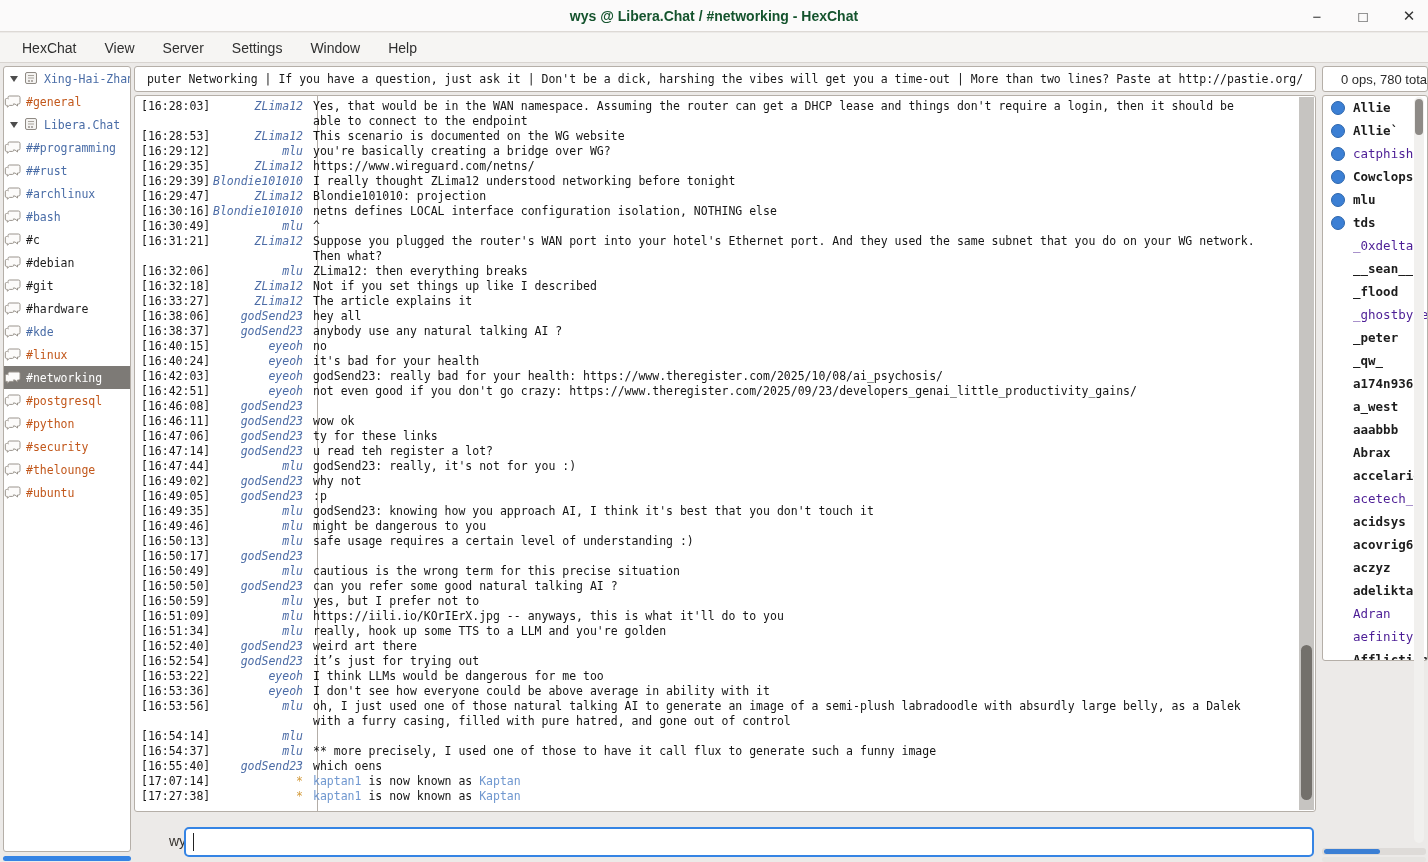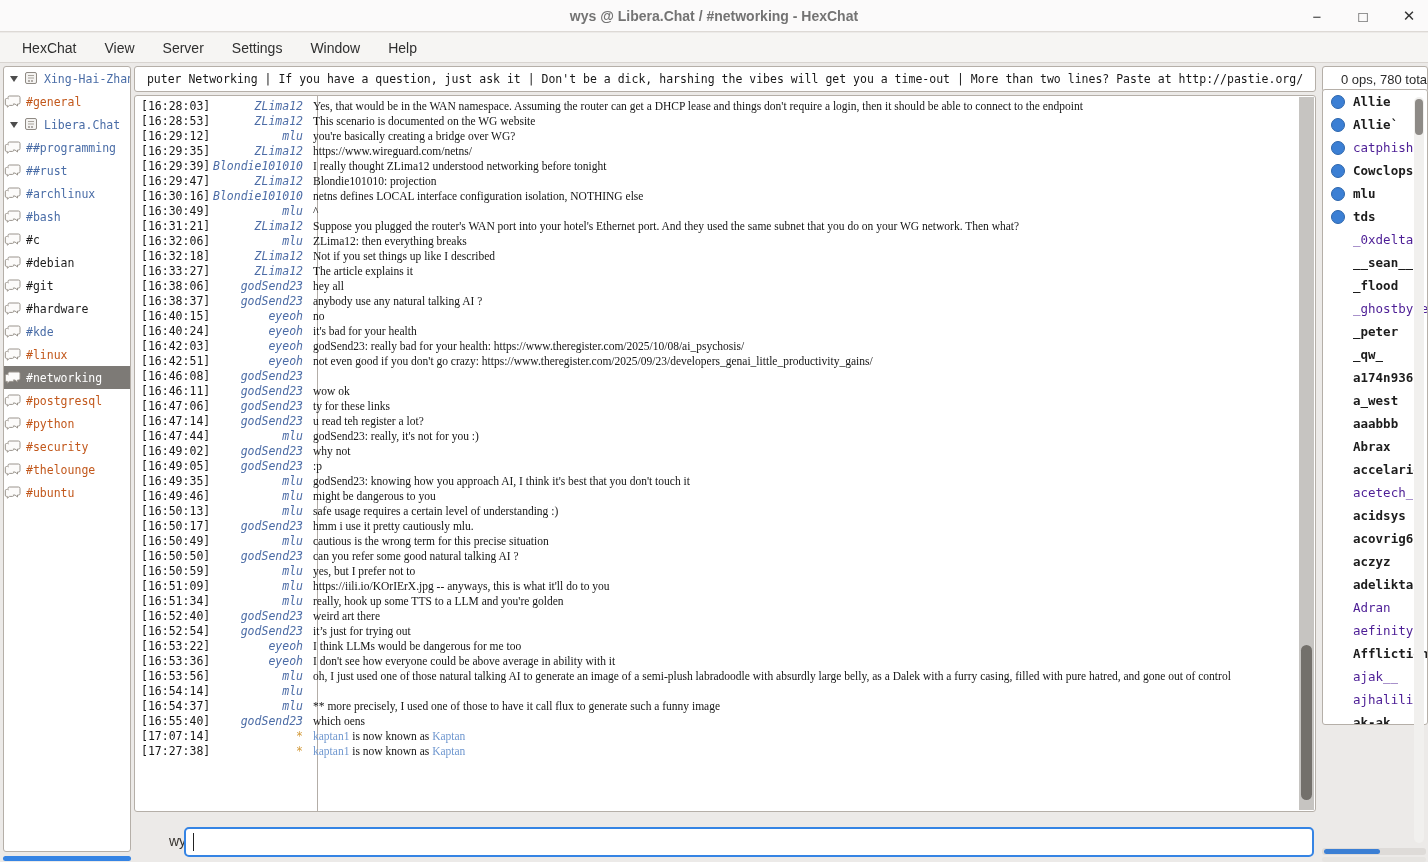--- a/index.html
+++ b/index.html
@@ -3,21 +3,21 @@
 <meta charset="utf-8">
 <style>
   * { margin:0; padding:0; box-sizing:border-box; }
   html,body { width:1428px; height:862px; overflow:hidden; }
   body { font-family:"Liberation Sans", sans-serif; background:#eceae8; position:relative; }
 
   
   .titlebar { position:absolute; left:0; top:0; width:1428px; height:32px;
     background:#fbfafa; border-bottom:1px solid #ddd9d5;
     display:flex; align-items:center; justify-content:center; }
-  .title { font-size:14px; font-weight:bold; color:#737373; }
+  .title { font-size:14px; font-weight:bold; color:#14532d; }
   .win-controls { position:absolute; right:8px; top:0; height:32px; display:flex; align-items:center; gap:24px; }
   .win-btn { width:22px; height:22px; display:flex; align-items:center; justify-content:center;
     font-size:15px; color:#333; cursor:default; }
 
   
   .menubar { position:absolute; left:0; top:33px; width:1428px; height:30px;
     background:#f6f5f3; border-bottom:1px solid #d8d4d0; display:flex; align-items:center; padding-left:8px; }
   .menu-item { font-size:14px; color:#2f2f2f; padding:4px 14px; }
 
   
@@ -45,42 +45,42 @@
     display:flex; justify-content:center; align-items:center; overflow:hidden; padding:0 6px; }
   .topic-text { font-family:"DejaVu Sans Mono", monospace; font-size:11.5px; color:#161616; white-space:nowrap; }
 
   
   .chat-box { left:134px; top:95px; width:1182px; height:717px; overflow:hidden; }
   .chat-lines { position:absolute; left:0; top:3px; width:1160px; }
   .chat-line { display:grid; grid-template-columns:72px 96px 1fr; line-height:15px;
     font-family:"DejaVu Sans Mono", monospace; font-size:11.5px; color:#141414; }
   .chat-line .t { padding-left:6px; white-space:nowrap; }
   .chat-line .n { text-align:right; white-space:nowrap; }
-  .chat-line .m { padding-left:10px; max-width:962px;font-family:Liberation Serif, serif; }
+  .chat-line .m { padding-left:10px; max-width:962px; }
   .n.c-nick { color:#4c6ca6;font-style:italic; }
   .n.c-gold { color:#d39b3c; }
   .seg-light { color:#6f97cf; }
   .chat-sep { position:absolute; left:182px; top:0; width:1px; height:715px; background:#b3ada7; }
   .chat-vscroll { position:absolute; right:1px; top:1px; width:15px; height:713px; background:#c6c4c1; }
   .chat-vscroll .thumb { position:absolute; left:2px; width:11px; top:548px; height:155px;
     background:#73706b; border-radius:6px; }
 
   
   .input-row { position:absolute; left:134px; top:822px; width:1182px; height:40px; }
   .nick-label { position:absolute; left:12px; top:11px; font-size:14px; color:#36332f;margin-left:23px; }
   .msg-input-wrap { position:absolute; left:50px; top:5px; width:1130px; height:30px; }
   .msg-input { width:100%; height:100%; border:2px solid #3584e4; border-radius:5px;
     background:#fff; outline:none; font-family:"DejaVu Sans Mono", monospace; font-size:12px; padding:0 8px; }
   .caret { position:absolute; left:9px; top:6px; width:1px; height:18px; background:#222; }
 
   
   .user-header { left:1322px; top:66px; width:106px; height:26px; display:flex; align-items:center;
     padding-left:18px; overflow:hidden; }
   .user-header span { font-size:13px; color:#2b2b2b; white-space:nowrap; }
-  .user-panel { left:1322px; top:89px; width:106px; height:636px; overflow:hidden;text-align:center; }
+  .user-panel { left:1322px; top:95px; width:106px; height:566px; overflow:hidden;text-align:center; }
   .user-row { height:23px; display:flex; align-items:center; padding-left:8px;
     font-family:"DejaVu Sans Mono", monospace; font-size:12.5px; white-space:nowrap; }
   .user-row .dot { width:14px; height:14px; border-radius:50%; background:#3b7fd4; border:1px solid #2d66ac;
     margin-right:8px; flex:0 0 auto; }
   .user-row .spacer { width:22px; flex:0 0 auto; }
   .user-row .nick { color:#1c1c1c; font-weight:bold; overflow:hidden; }
   .user-row.away .nick { color:#4c1d95; font-weight:normal; }
   .user-vscroll { position:absolute; left:1414px; top:97px; width:10px; height:746px; background:#f1f0ee; border-radius:5px; }
   .user-vscroll .thumb { position:absolute; left:1px; width:8px; top:2px; height:36px; background:#8d8a86; border-radius:4px; }
   .user-hscroll1 { position:absolute; left:1322px; top:848px; width:104px; height:7px; background:#dedbd8; border-radius:3px; }
@@ -395,21 +395,20 @@
         <span class="m">might be dangerous to you</span>
       </div>
       <div class="chat-line">
         <span class="t">[16:50:13]</span>
         <span class="n c-nick">mlu</span>
         <span class="m">safe usage requires a certain level of understanding :)</span>
       </div>
       <div class="chat-line">
         <span class="t">[16:50:17]</span>
         <span class="n c-nick">godSend23</span>
-        <span class="m">hmm i use it pretty cautiously mlu.</span>
       </div>
       <div class="chat-line">
         <span class="t">[16:50:49]</span>
         <span class="n c-nick">mlu</span>
         <span class="m">cautious is the wrong term for this precise situation</span>
       </div>
       <div class="chat-line">
         <span class="t">[16:50:50]</span>
         <span class="n c-nick">godSend23</span>
         <span class="m">can you refer some good natural talking AI ?</span>

